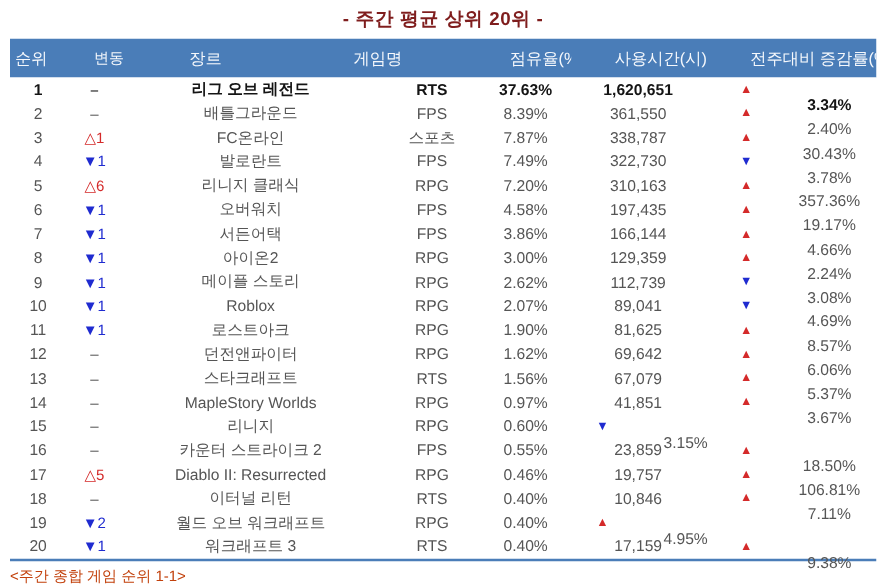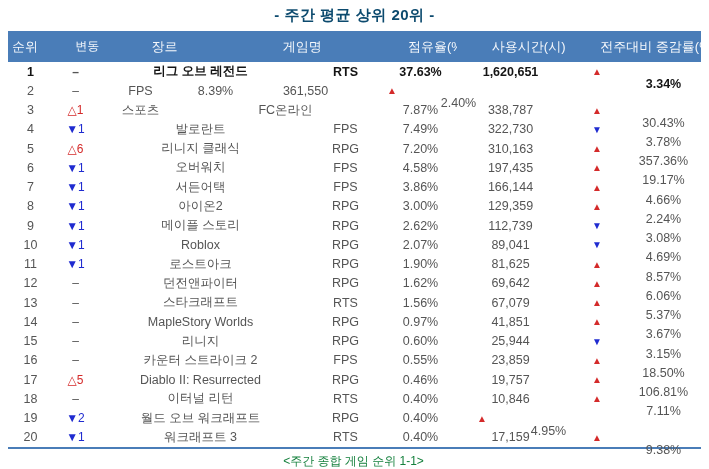--- a/index.html
+++ b/index.html
@@ -3,21 +3,21 @@
 <meta charset="utf-8">
 <style>
   html,body{margin:0;padding:0;}
   body{
     width:709px;height:469px;background:#ffffff;overflow:hidden;
     font-family:"Liberation Sans","DejaVu Sans",sans-serif;
     -webkit-font-smoothing:antialiased;
   }
   .page-title{
     height:25px;padding-top:6px;text-align:center;
-    font-size:15px;font-weight:bold;color:#0c4a6e;letter-spacing:0.5px;
+    font-size:15px;font-weight:bold;color:#7f1d1d;letter-spacing:0.5px;
   }
   .rank-table{margin-left:8px;width:693px;}
   .header-row{
     display:flex;align-items:center;height:31px;
     background:var(--header-bg,#4a7db8);color:#f5f8fc;font-size:13px;gap:28px;
   }
   .row{
     display:flex;align-items:center;height:19.25px;
     font-size:12.5px;color:#555555;background:#ffffff;
   }
@@ -30,22 +30,22 @@
   .c-share{width:65px;}
   .c-time{width:115px;}
   .c-trend{width:58px;font-size:10px;}
   .c-rate{width:75px;margin-top:25px;}
   .c-rategroup{width:133px;}
   .up{color:var(--up,#d42a2a);}
   .down{color:var(--down,#1f2bd0);}
   .none{color:#555555;}
   .bottom-line{height:2px;background:var(--line,#4a7db8);}
   .footer-note{
-    padding:4px 2px 0 0;text-align:center;
-    font-size:12px;color:#15803d;
+    padding:4px 2px 0 0;text-align:left;
+    font-size:12px;color:#c2410c;
   }
 </style>
 </head>
 <body>
 
 <div class="page-title">- 주간 평균 상위 20위 -</div>
 
 <div class="rank-table">
   <div class="header-row">
     <div class="col c-rank">순위</div>
@@ -65,32 +65,33 @@
     <div class="col c-genre">RTS</div>
     <div class="col c-share">37.63%</div>
     <div class="col c-time">1,620,651</div>
     <div class="col c-trend up">▲</div>
     <div class="col c-rate">3.34%</div>
   </div>
 
   <div class="row">
     <div class="col c-rank">2</div>
     <div class="col c-change none">–</div>
+    <div class="col c-game">배틀그라운드</div>
     <div class="col c-genre">FPS</div>
     <div class="col c-share">8.39%</div>
     <div class="col c-time">361,550</div>
     <div class="col c-trend up">▲</div>
     <div class="col c-rate">2.40%</div>
   </div>
 
   <div class="row">
     <div class="col c-rank">3</div>
     <div class="col c-change up">△1</div>
+    <div class="col c-game">FC온라인</div>
     <div class="col c-genre">스포츠</div>
-    <div class="col c-game">FC온라인</div>
     <div class="col c-share">7.87%</div>
     <div class="col c-time">338,787</div>
     <div class="col c-trend up">▲</div>
     <div class="col c-rate">30.43%</div>
   </div>
 
   <div class="row">
     <div class="col c-rank">4</div>
     <div class="col c-change down">▼1</div>
     <div class="col c-game">발로란트</div>
@@ -210,21 +211,20 @@
     <div class="col c-trend up">▲</div>
     <div class="col c-rate">3.67%</div>
   </div>
 
   <div class="row">
     <div class="col c-rank">15</div>
     <div class="col c-change none">–</div>
     <div class="col c-game">리니지</div>
     <div class="col c-genre">RPG</div>
     <div class="col c-share">0.60%</div>
-    <div class="col c-time">25,944</div>
     <div class="col c-trend down">▼</div>
     <div class="col c-rate">3.15%</div>
   </div>
 
   <div class="row">
     <div class="col c-rank">16</div>
     <div class="col c-change none">–</div>
     <div class="col c-game">카운터 스트라이크 2</div>
     <div class="col c-genre">FPS</div>
     <div class="col c-share">0.55%</div>

